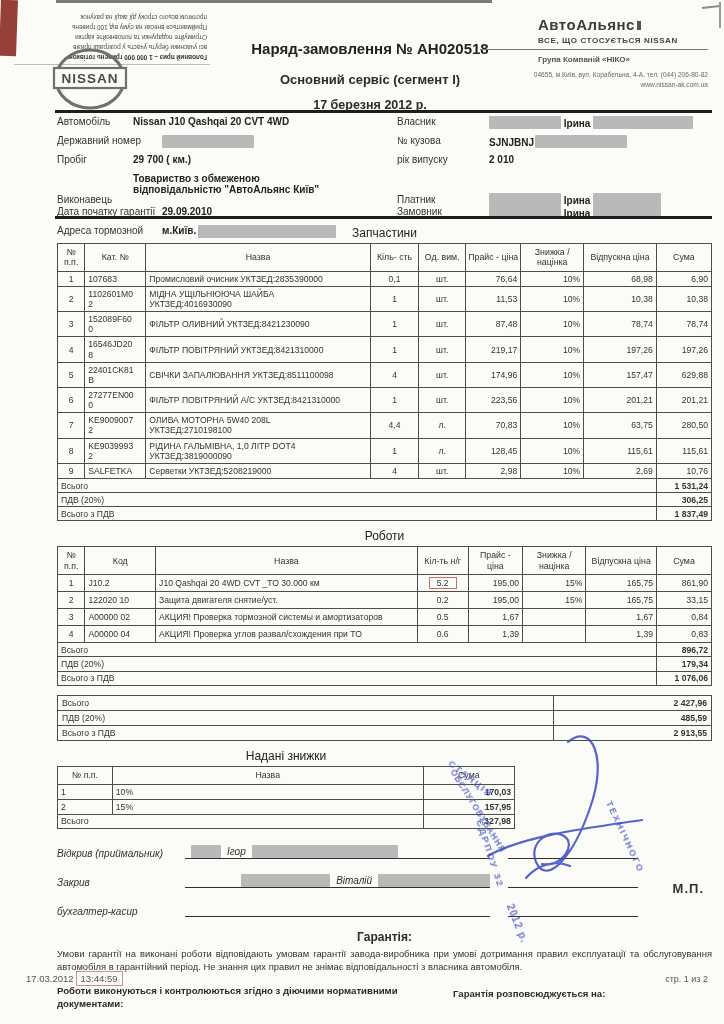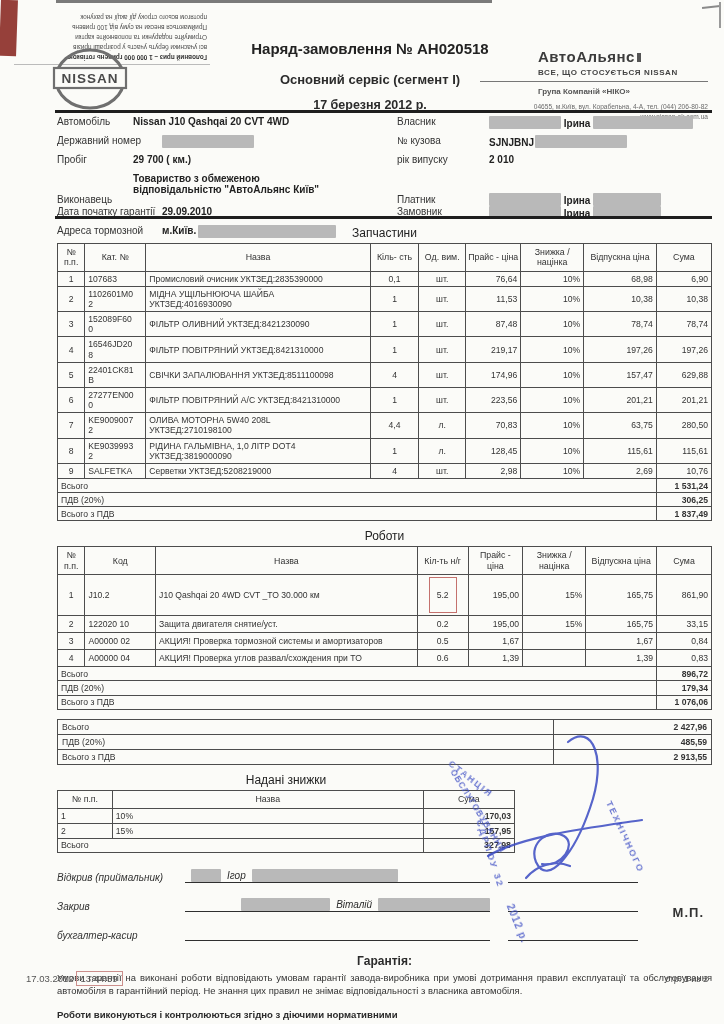--- a/index.html
+++ b/index.html
@@ -27,21 +27,21 @@
   .nissan-logo { position:absolute; left:52px; top:46px; }
 
   
   .hdr-title { position:absolute; left:150px; top:40px; width:440px; text-align:center;
     font-size:15px; font-weight:bold; color:#222; }
   .hdr-sub { position:absolute; left:150px; top:72px; width:440px; text-align:center;
     font-size:13px; font-weight:bold; }
   .hdr-date { position:absolute; left:150px; top:98px; width:440px; text-align:center;
     font-size:12.5px; font-weight:bold; }
 
-  .brand { position:absolute; right:16px; top:48px; width:228px; }
+  .brand { position:absolute; right:16px; top:16px; width:228px; }
   .brand-logo { font-size:15px; font-weight:bold; letter-spacing:.5px; color:#3c3c3c;
     padding-left:58px; }
   .brand-mark { display:inline-block; width:4px; height:9px; background:#555; margin-left:2px; }
   .brand-tag { font-size:8px; font-weight:bold; letter-spacing:.6px; color:#444;
     border-bottom:1px solid #777; padding:3px 0 4px 58px; }
   .brand-group { font-size:8px; font-weight:bold; color:#555; padding:5px 0 6px 58px; }
   .brand-addr { font-size:6.6px; color:#6a6a6a; text-align:right; line-height:1.45; }
 
   .rule { position:absolute; left:55px; width:657px; height:3px; background:#1e1e1e; }
   .rule1 { top:110px; } .rule2 { top:216px; height:3px; }
@@ -78,21 +78,21 @@
   .works td:nth-child(1){ text-align:center; }
   .works td:nth-child(3){ white-space:nowrap; }
   .works td:nth-child(4){ text-align:center; }
   .works td:nth-child(5), .works td:nth-child(6), .works td:nth-child(7), .works td:nth-child(8){ text-align:right; }
   .works tbody.data td { height:17px; }
 
   tbody.totals td:first-child { text-align:left !important; white-space:normal !important; }
   tbody.totals td:last-child { text-align:right !important; font-weight:bold;border-radius:7px; }
   tbody.totals td { padding:1.5px 3px; }
 
-  .red-box { display:inline-block; border:1px solid #c4716d; padding:12px 7px; }
+  .red-box { display:inline-block; border:1px solid #c4716d; padding:0 7px; }
 
   table.grand { margin-top:9px; }
   table.grand td:last-child { text-align:right; font-weight:bold; }
   table.grand td { padding:2px 4px; }
 
   .disc-wrap { width:458px; margin-top:8px; }
   .disc td:nth-child(3){ text-align:right; font-weight:bold; }
   .disc tbody.totals td { font-size:8.8px; }
 
   
@@ -536,20 +536,21 @@
         <span class="sign-line"></span>
         <span class="sign-line2"></span>
       </div>
       <div class="mp">М.П.</div>
     </div>
 
     <div class="war-title">Гарантія:</div>
     <div class="war-text">Умови гарантії на виконані роботи відповідають умовам гарантії завода-виробника при умові дотримання правил експлуатації та обслуговування автомобіля в гарантійний період. Не знання цих правил не знімає відповідальності з власника автомобіля.</div>
     <div class="war-notes">
       <div class="war-left">Роботи виконуються і контролюються згідно з діючими нормативними документами:</div>
+      <div class="war-right">Гарантія розповсюджується на:</div>
     </div>
   </div>
 
   <div class="footer-date">
     <span>17.03.2012</span><span class="time-box">13:44:59</span>
   </div>
   <div class="footer-page">стр. 1 из 2</div>
 
   <div class="stamp-layer">
     <span class="stamp-frag f1">СТАНЦІЯ</span>

